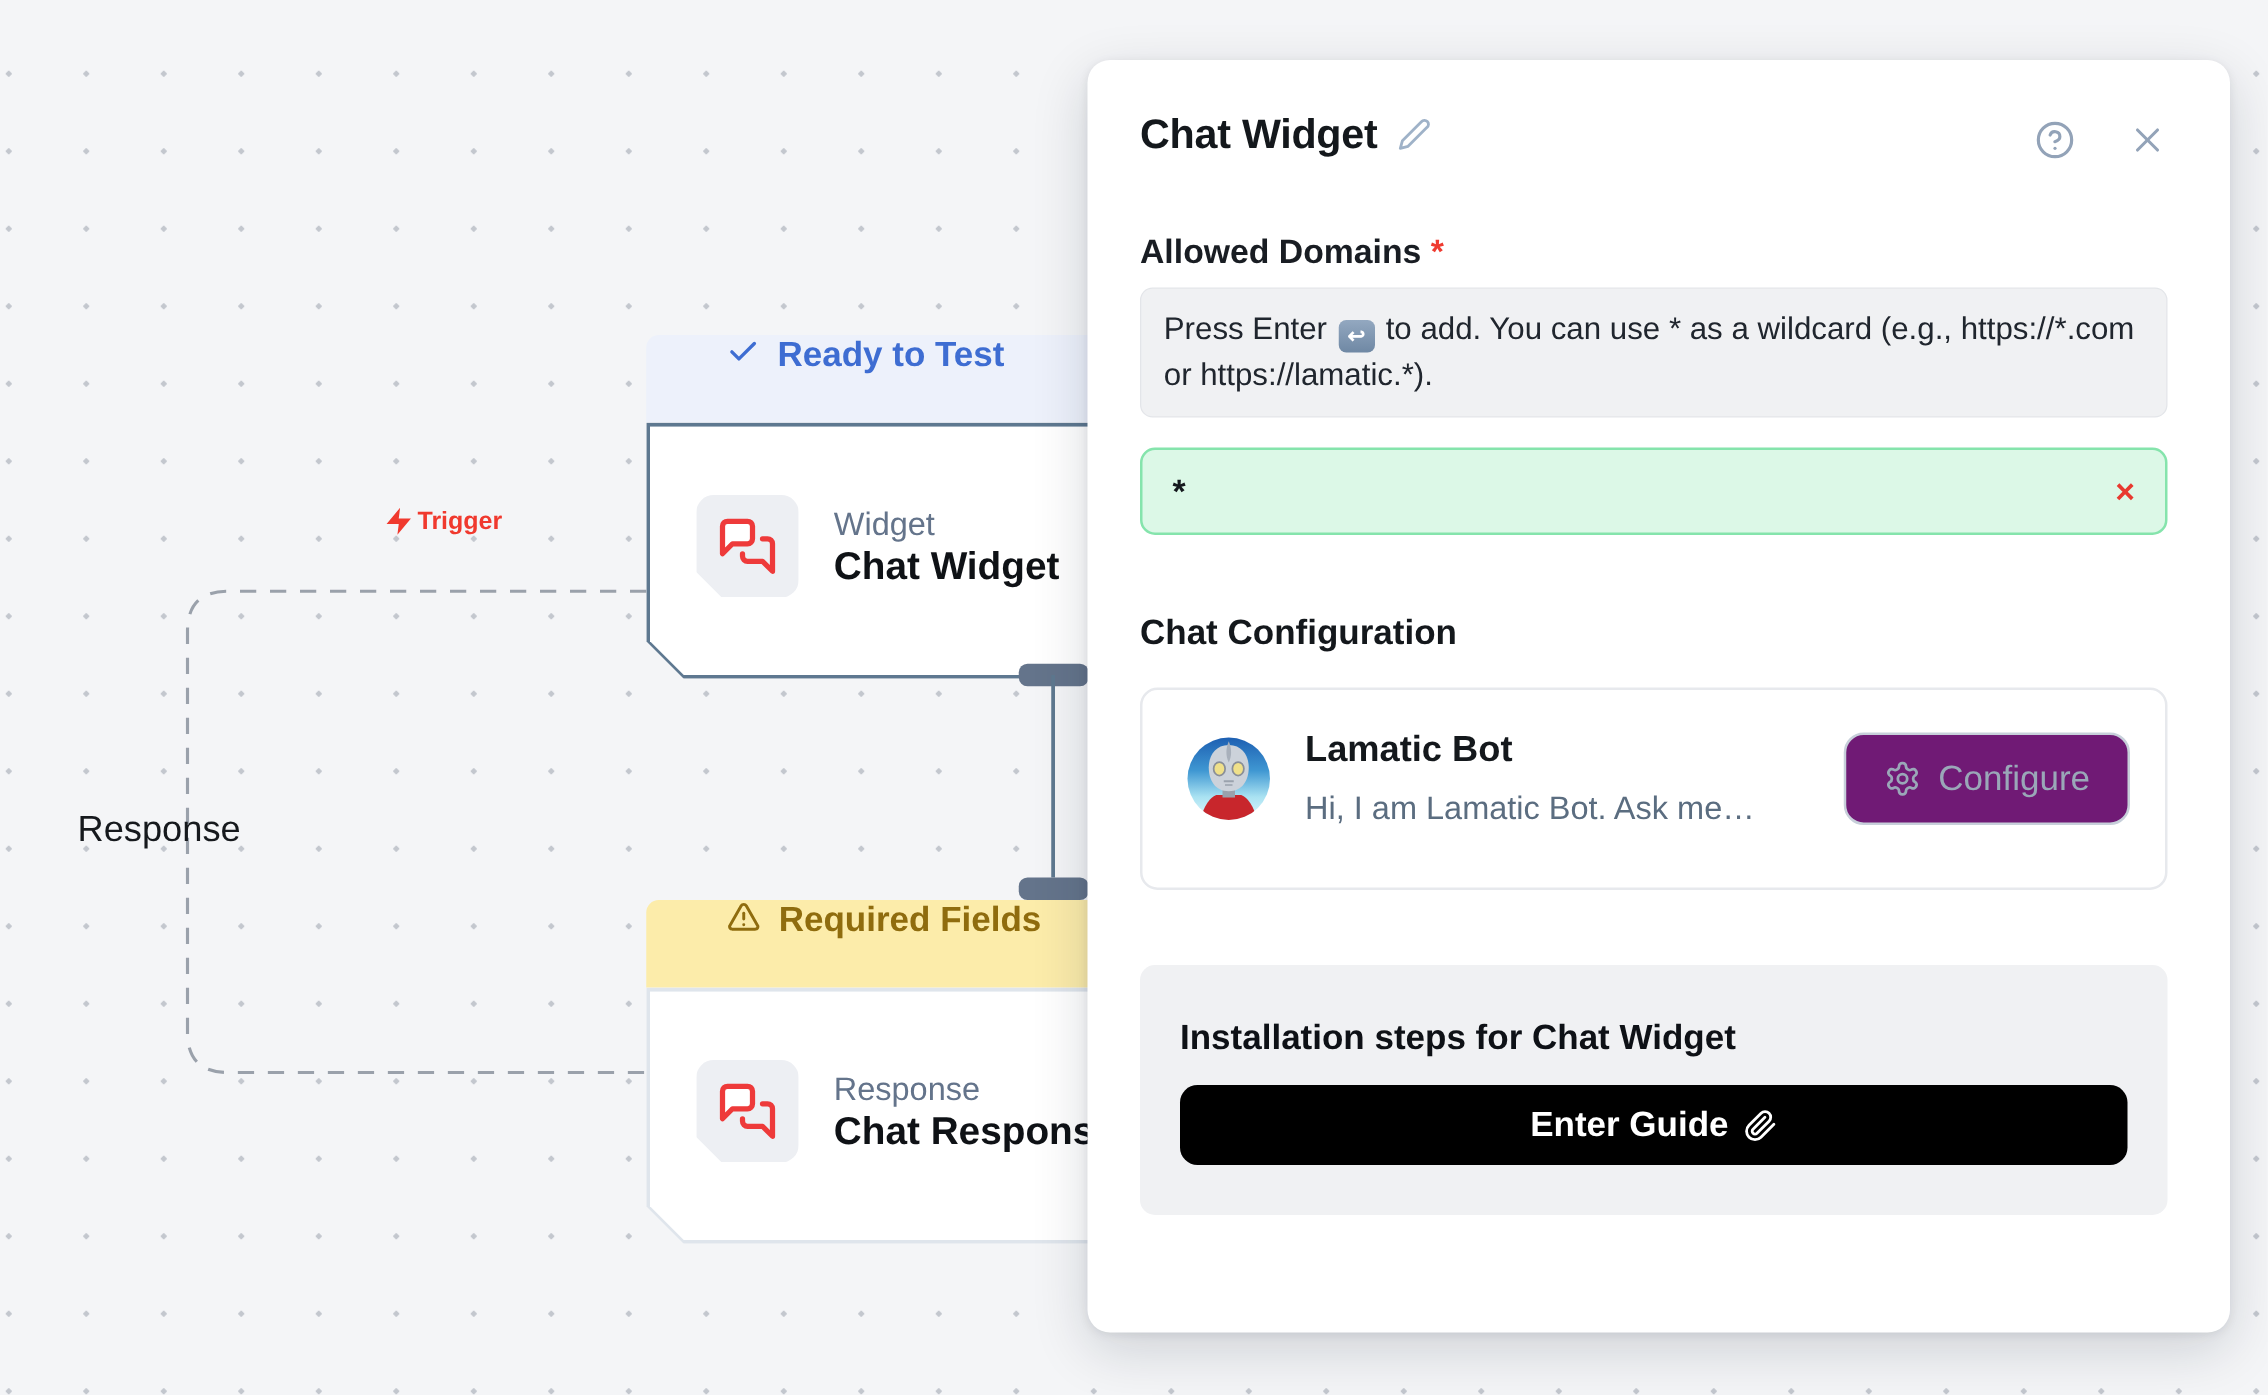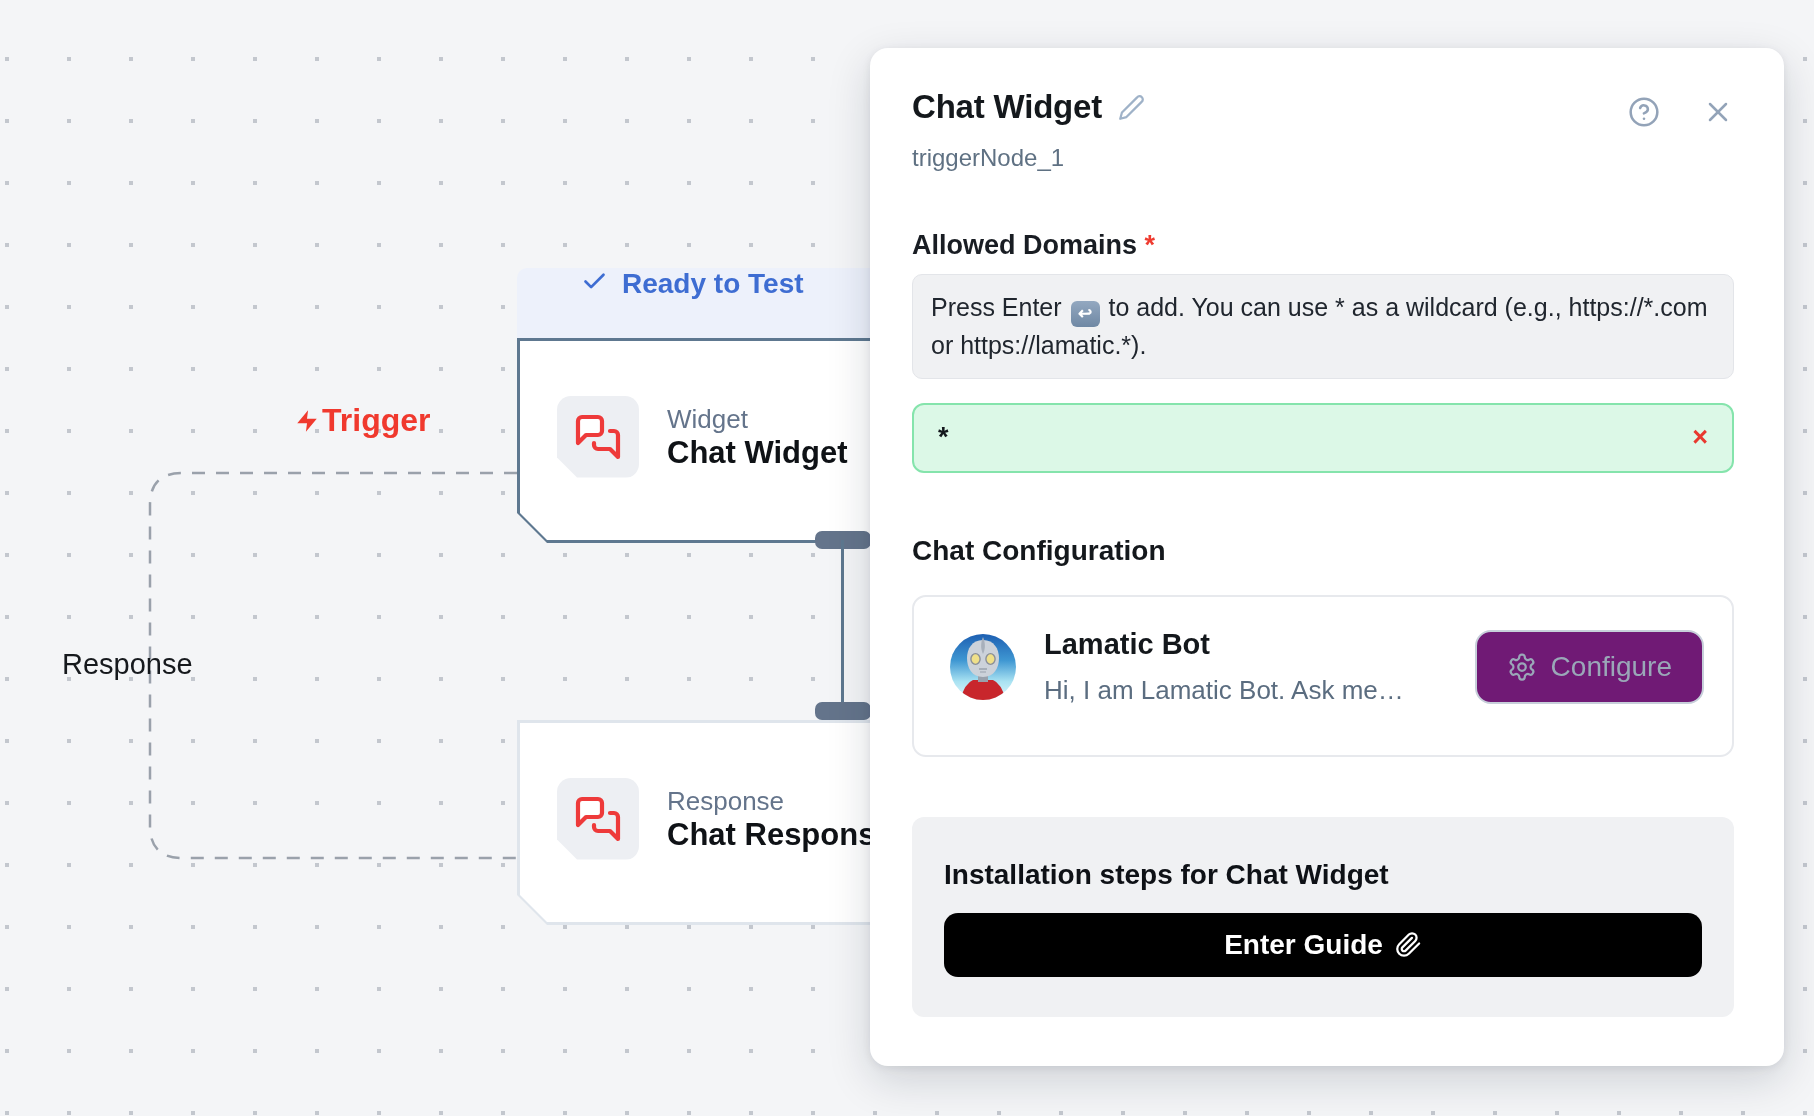--- a/index.html
+++ b/index.html
@@ -16,23 +16,23 @@
     background-image: radial-gradient(circle, #c3c7ce 2.2px, transparent 2.3px);
     background-size: 62px 62px;
     background-position: 38px 28px;
   }
   .edge-svg { position:absolute; left:0; top:0; width:900px; height:1116px; pointer-events:none; }
   .edge-label {
     position:absolute; left:62px; top:648px;
     font-size:29px; color:#16191d;
   }
   .trigger-label {
-    position:absolute; left:294px; top:402px;
+    position:absolute; left:306px; top:402px;
     display:flex; align-items:center; gap:2px;
-    font-size:32px; font-weight:700; color:#f0392e;
+    font-size:20px; font-weight:700; color:#f0392e;
   }
   
   .node-group { position:absolute; left:517px; width:455px; }
   .badge {
     height:70px; display:flex; align-items:flex-start; gap:14px;
     padding-left:64px; border-radius:10px 10px 0 0;
     font-size:28px; font-weight:600;
   }
   .badge.blue  { background:#edf1fb; color:#3e6dd2; }
   .badge.yellow{ background:#fcecaa; color:#8f6c0e; }
@@ -179,20 +179,30 @@
         </div>
       </div>
     </div>
   </div>
 
   <div class="handle" style="top:531px;"></div>
   <div class="connector"></div>
   <div class="handle" style="top:702px;"></div>
 
   <div class="node-group" style="top:720px;">
+    <div class="badge yellow">
+      <span>
+        <svg width="28" height="28" viewBox="0 0 24 24" fill="none" stroke="#8f6c0e" stroke-width="2" stroke-linecap="round" stroke-linejoin="round">
+            <path d="m21.73 18-8-14a2 2 0 0 0-3.48 0l-8 14A2 2 0 0 0 4 20h16a2 2 0 0 0 1.73-2Z"></path>
+            <path d="M12 9v4"></path>
+            <path d="M12 17h.01"></path>
+          </svg>
+      </span>
+      <span>Required Fields</span>
+    </div>
     <div class="node-frame">
       <div class="node-border light"></div>
       <div class="node-inner">
         <div class="icon-tile">
           <svg width="48" height="48" viewBox="0 0 24 24" fill="none" stroke="#ee3a3a" stroke-width="2.1" stroke-linecap="round" stroke-linejoin="round">
             <path d="M18 9h2a2 2 0 0 1 2 2v11l-4-4h-6a2 2 0 0 1-2-2v-1"></path>
             <path d="M14 9a2 2 0 0 1-2 2H6l-4 4V4a2 2 0 0 1 2-2h8a2 2 0 0 1 2 2z" fill="#fff"></path>
           </svg>
         </div>
         <div class="node-texts">
@@ -224,21 +234,20 @@
             </svg>
         </button>
         <button class="icon-btn">
           <svg width="32" height="32" viewBox="0 0 24 24" fill="none" stroke="#93a3b8" stroke-width="1.9" stroke-linecap="round" stroke-linejoin="round">
               <path d="M18 6 6 18"></path>
               <path d="m6 6 12 12"></path>
             </svg>
         </button>
       </div>
     </div>
-    <div class="panel-subtitle">triggerNode_1</div>
 
     <div class="field-label">
       <span>Allowed Domains</span>
       <span class="req">*</span>
     </div>
 
     <div class="hint-box">
       <span>Press Enter</span>
       <span class="keycap">↩</span>
       <span>to add. You can use * as a wildcard (e.g., https://*.com or https://lamatic.*).</span>

